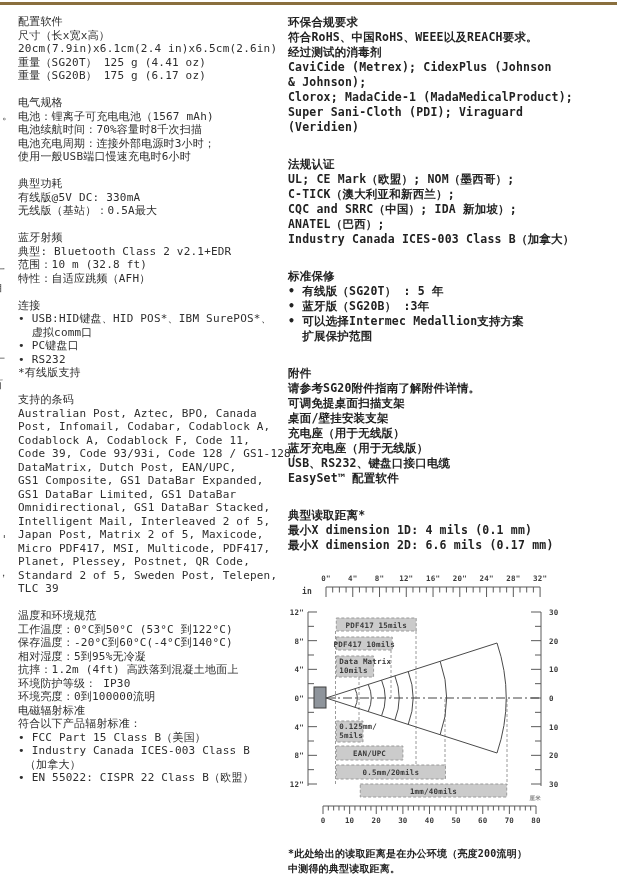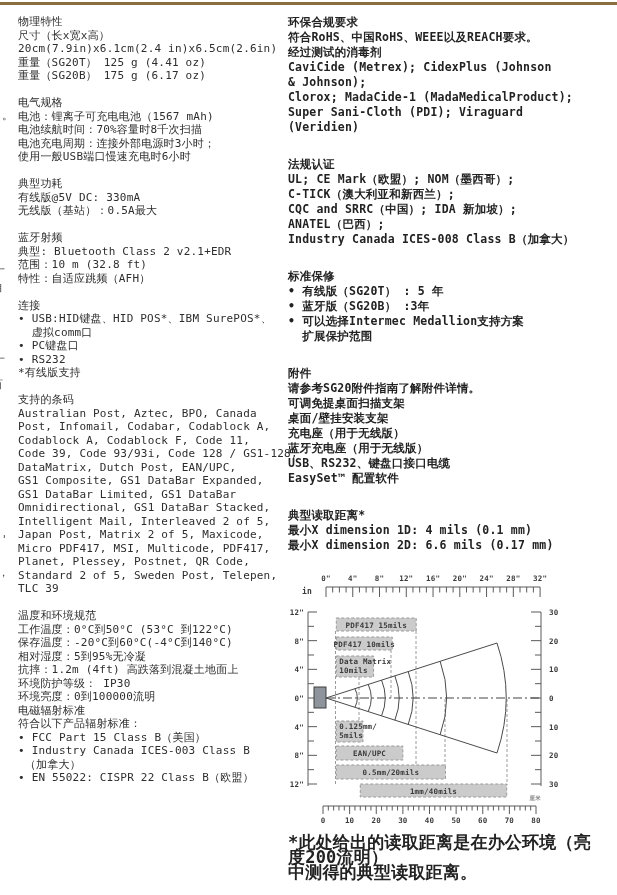--- a/index.html
+++ b/index.html
@@ -10,39 +10,39 @@
     color:#2d2d2d;
   }
   .top-border{position:absolute;top:2px;left:0;width:617px;height:3px;}
   .col{position:absolute;top:0;}
   .col-left{left:18px;width:288px;padding-top:15px;font-size:11px;line-height:13.5px;letter-spacing:0.2px;}
   .col-right{left:288px;width:308px;padding-top:15px;font-size:11.5px;line-height:15px;font-weight:bold;color:#222;letter-spacing:0.2px;}
   .sec{margin-bottom:13.5px;}
   .col-right .sec{margin-bottom:22px;}
   .sec-title,.sec-body,.footnote{white-space:pre-wrap;}
   #range-chart{display:block;margin-top:14px;}
-  .footnote{margin-top:4px;font-size:17px;line-height:15px;}
+  .footnote{margin-top:15px;font-size:10px;line-height:15px;}
   .frag{position:absolute;font-size:11px;color:#4a4a4a;}
 </style>
 </head>
 <body>
 
 <div class="top-border" style="background: rgb(138, 111, 62);"></div>
 
 <span class="frag" style="left:2px;top:108px">。</span>
 <span class="frag" style="left:-6px;top:262px">一</span>
 <span class="frag" style="left:-8px;top:280px">自</span>
 <span class="frag" style="left:-6px;top:355px">丁</span>
 <span class="frag" style="left:-8px;top:377px">百</span>
 <span class="frag" style="left:1px;top:533px">'</span>
 <span class="frag" style="left:-2px;top:565px">，</span>
 
 <div class="col col-left">
   <section class="sec">
-    <div class="sec-title">物理特性</div>
+    <div class="sec-title">配置软件</div>
     <div class="sec-body">尺寸（长x宽x高）
 20cm(7.9in)x6.1cm(2.4 in)x6.5cm(2.6in)
 重量（SG20T） 125 g (4.41 oz)
 重量（SG20B） 175 g (6.17 oz)</div>
   </section>
   <section class="sec">
     <div class="sec-title">电气规格</div>
     <div class="sec-body">电池：锂离子可充电电池（1567 mAh)
 电池续航时间：70%容量时8千次扫描
 电池充电周期：连接外部电源时3小时；
@@ -111,21 +111,21 @@
 Clorox; MadaCide-1 (MadaMedicalProduct);
 Super Sani-Cloth (PDI); Viraguard
 (Veridien)</div>
   </section>
   <section class="sec">
     <div class="sec-title">法规认证</div>
     <div class="sec-body">UL; CE Mark（欧盟）; NOM（墨西哥）;
 C-TICK（澳大利亚和新西兰）;
 CQC and SRRC（中国）; IDA 新加坡）;
 ANATEL（巴西）;
-Industry Canada ICES-008 Class B（加拿大）</div>
+Industry Canada ICES-003 Class B（加拿大）</div>
   </section>
   <section class="sec">
     <div class="sec-title">标准保修</div>
     <div class="sec-body">• 有线版（SG20T） : 5 年
 • 蓝牙版（SG20B） :3年
 • 可以选择Intermec Medallion支持方案
   扩展保护范围</div>
   </section>
   <section class="sec">
     <div class="sec-title">附件</div>

